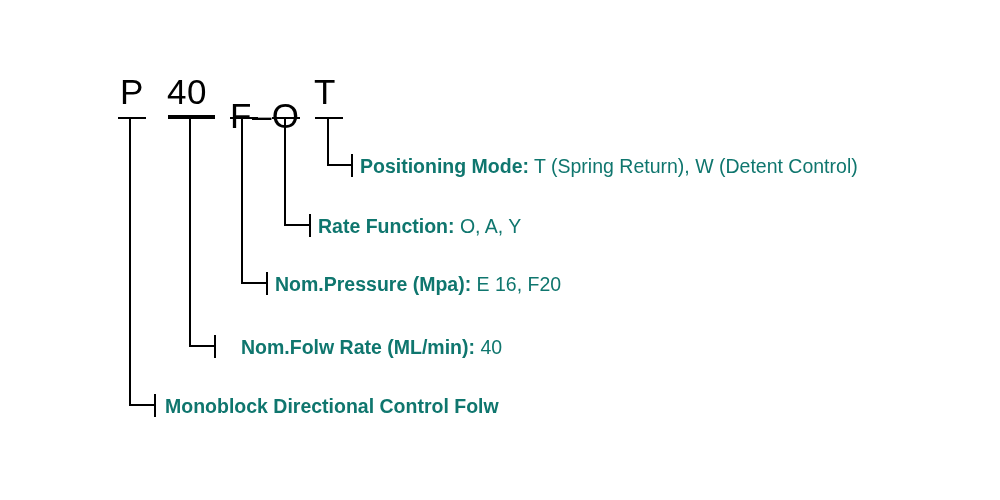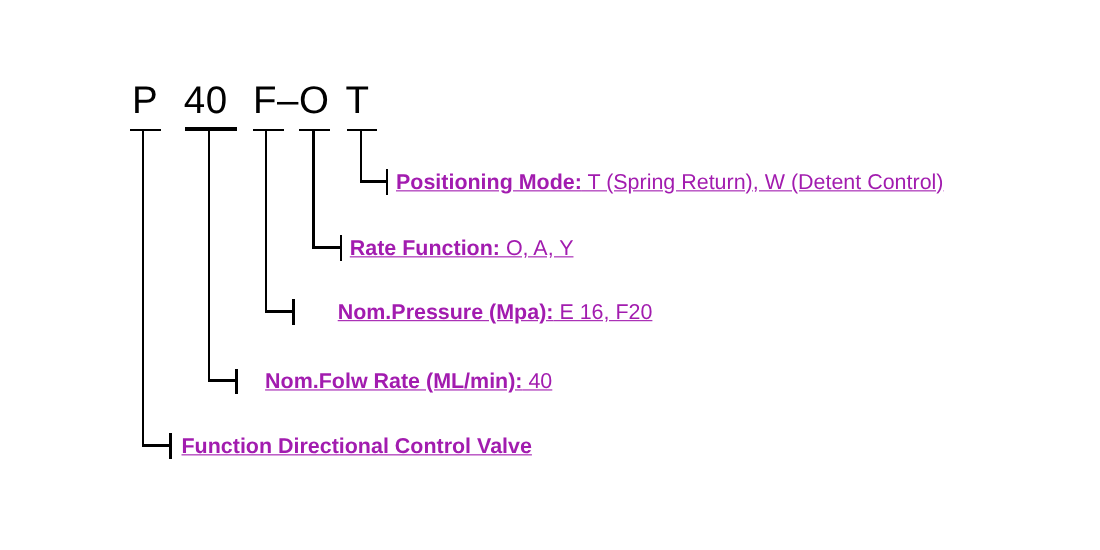--- a/index.html
+++ b/index.html
@@ -43,39 +43,38 @@
     top: 0;
     width: 1000px;
     height: 500px;
   }
   
   .label {
     position: absolute;
     font-size: 19.5px;
     line-height: 26px;
     white-space: nowrap;
-    color: #a21caf;
-    text-decoration: underline;
+    color: #0f766e;
   }
   .label .field {
     font-weight: 700;
   }
   .label .value {
     font-weight: 400;
   }
 </style>
 </head>
 <body>
 
 <div id="diagram">
 
   <div class="code-row">
     <span class="code-seg" style="left:120px;">P</span>
     <span class="code-seg" style="left:167px;">40</span>
-    <span class="code-seg" style="left:230px;">F–O</span>
+    <span class="code-seg" style="left:230px;margin-top:24px;">F–O</span>
     <span class="code-seg" style="left:314px;">T</span>
   </div>
 
   <svg id="leaders" viewBox="0 0 1000 500">
     <g stroke="#000000" fill="none" stroke-width="2.2" shape-rendering="crispEdges">
 
       <line x1="118" y1="118" x2="146" y2="118"></line>
       <line x1="168" y1="117" x2="215" y2="117" stroke-width="3.4"></line>
       <line x1="230" y1="118" x2="258" y2="118"></line>
       <line x1="272" y1="118" x2="300" y2="118"></line>
@@ -99,25 +98,25 @@
   </svg>
 
   <div class="label" style="left:360px; top:153px;">
     <span class="field">Positioning Mode:</span><span class="value"> T (Spring Return), W (Detent Control)</span>
   </div>
 
   <div class="label" style="left:318px; top:213px;">
     <span class="field">Rate Function:</span><span class="value"> O, A, Y</span>
   </div>
 
-  <div class="label" style="left:275px; top:271px;margin-left:32px;">
+  <div class="label" style="left:275px; top:271px;">
     <span class="field">Nom.Pressure (Mpa):</span><span class="value"> E 16, F20</span>
   </div>
 
   <div class="label" style="left:241px; top:334px;">
     <span class="field">Nom.Folw Rate (ML/min):</span><span class="value"> 40</span>
   </div>
 
   <div class="label" style="left:165px; top:393px;">
-    <span class="field">Function Directional Control Valve</span><span class="value"></span>
+    <span class="field">Monoblock Directional Control Folw</span><span class="value"></span>
   </div>
 
 </div>
 
 </body></html>

